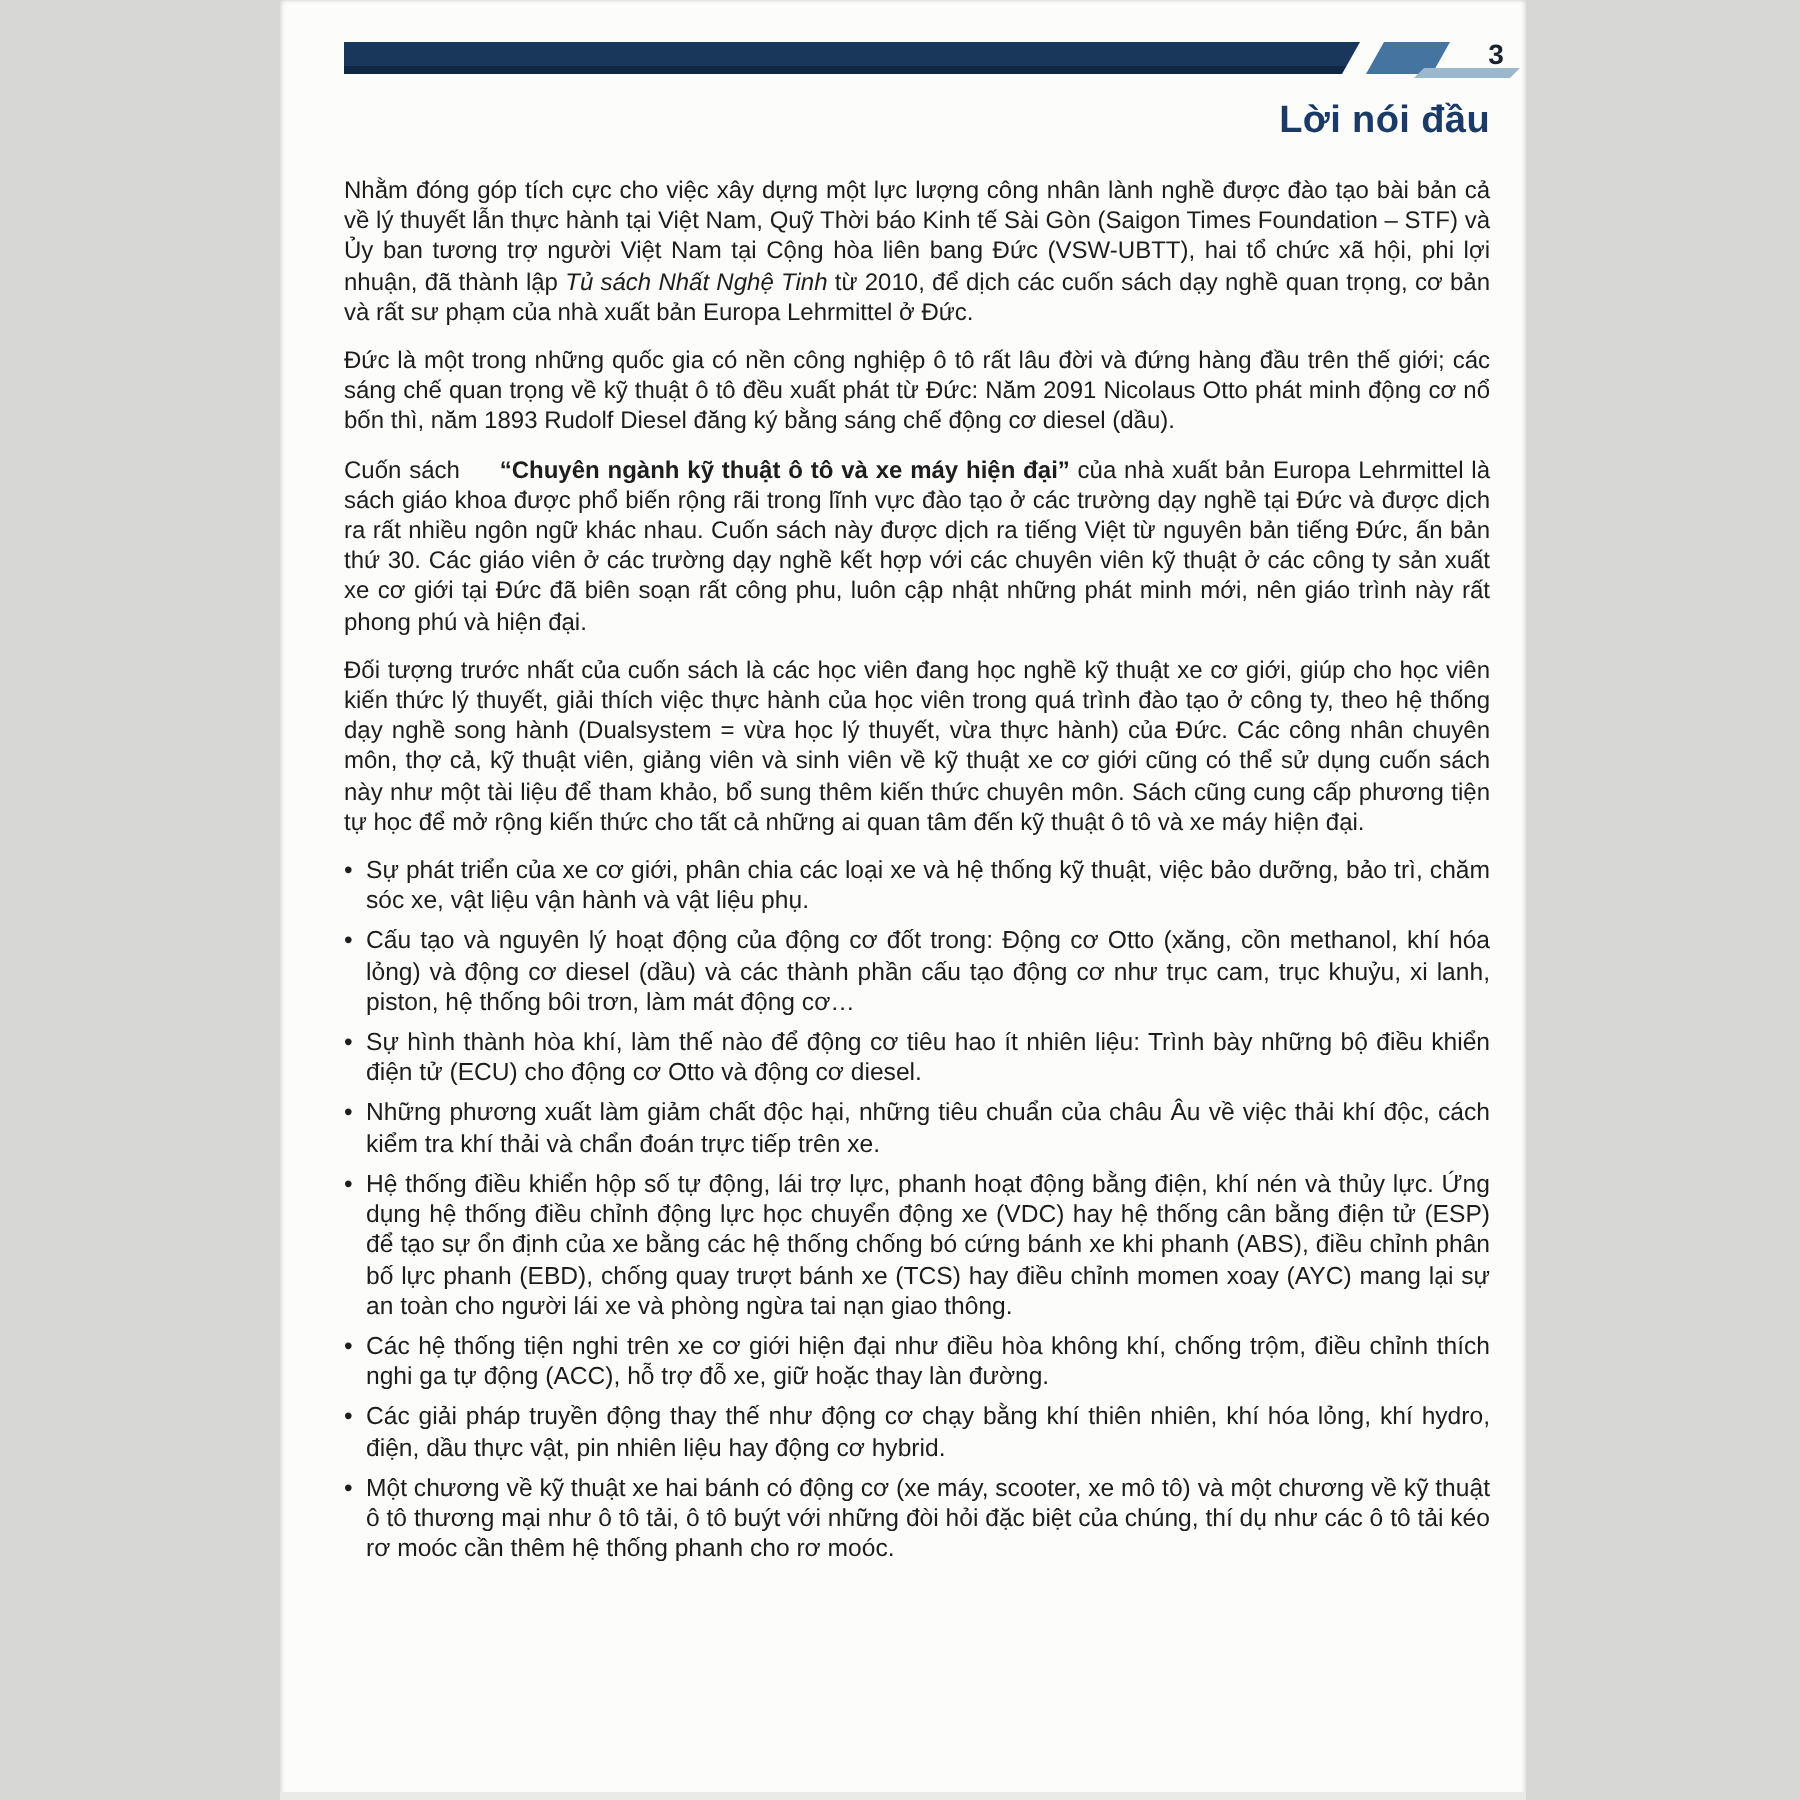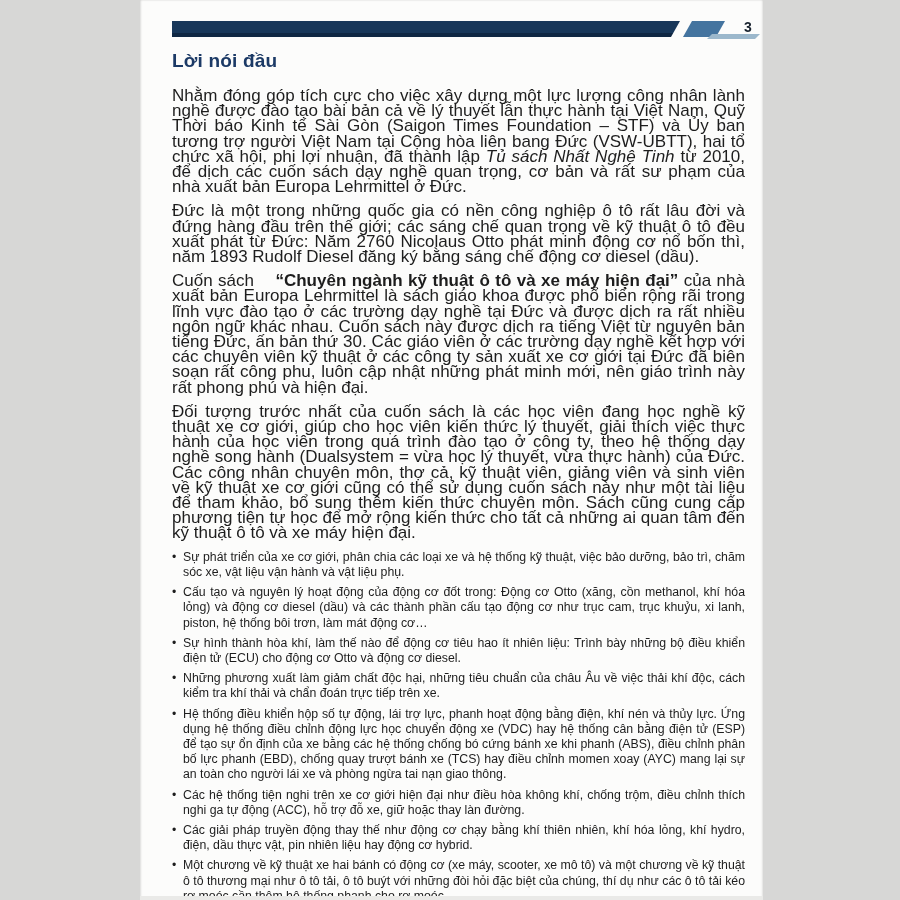--- a/index.html
+++ b/index.html
@@ -69,27 +69,27 @@
   .content {
     position: relative;
     padding: 50px 18px 0 32px;
     color: #1d1d1d;
   }
   h1.doc-title {
     margin: 0 0 16px 0;
     font-size: 19px;
     line-height: 22px;
     font-weight: bold;
-    text-align: left;
+    text-align: right;
     color: #1c3a66;
     letter-spacing: 0.2px;
   }
   p.body-text {
     margin: 0 0 9px 0;
-    font-size: 17px;
+    font-size: 12px;
     line-height: 15.2px;
     text-align: justify;
   }
   p.body-text i { font-style: italic; }
   p.body-text b { font-weight: bold; margin-left: 16px; }
   ul.topics {
     margin: 4px 0 0 0;
     padding: 0;
     list-style: none;
   }
@@ -126,21 +126,21 @@
     <div class="bar-navy"></div>
     <div class="bar-mid"></div>
     <div class="bar-light"></div>
     <div class="page-num">3</div>
 
     <div class="content">
       <h1 class="doc-title">Lời nói đầu</h1>
 
       <p class="body-text"><span>Nhằm đóng góp tích cực cho việc xây dựng một lực lượng công nhân lành nghề được đào tạo bài bản cả về lý thuyết lẫn thực hành tại Việt Nam, Quỹ Thời báo Kinh tế Sài Gòn (Saigon Times Foundation – STF) và Ủy ban tương trợ người Việt Nam tại Cộng hòa liên bang Đức (VSW-UBTT), hai tổ chức xã hội, phi lợi nhuận, đã thành lập </span><i>Tủ sách Nhất Nghệ Tinh</i><span> từ 2010, để dịch các cuốn sách dạy nghề quan trọng, cơ bản và rất sư phạm của nhà xuất bản Europa Lehrmittel ở Đức.</span></p>
 
-      <p class="body-text">Đức là một trong những quốc gia có nền công nghiệp ô tô rất lâu đời và đứng hàng đầu trên thế giới; các sáng chế quan trọng về kỹ thuật ô tô đều xuất phát từ Đức: Năm 2760 Nicolaus Otto phát minh động cơ nổ bốn thì, năm 1893 Rudolf Diesel đăng ký bằng sáng chế động cơ diesel (dầu).</p>
+      <p class="body-text">Đức là một trong những quốc gia có nền công nghiệp ô tô rất lâu đời và đứng hàng đầu trên thế giới; các sáng chế quan trọng về kỹ thuật ô tô đều xuất phát từ Đức: Năm 2091 Nicolaus Otto phát minh động cơ nổ bốn thì, năm 1893 Rudolf Diesel đăng ký bằng sáng chế động cơ diesel (dầu).</p>
 
       <p class="body-text"><span>Cuốn sách </span><b>“Chuyên ngành kỹ thuật ô tô và xe máy hiện đại”</b><span> của nhà xuất bản Europa Lehrmittel là sách giáo khoa được phổ biến rộng rãi trong lĩnh vực đào tạo ở các trường dạy nghề tại Đức và được dịch ra rất nhiều ngôn ngữ khác nhau. Cuốn sách này được dịch ra tiếng Việt từ nguyên bản tiếng Đức, ấn bản thứ 30. Các giáo viên ở các trường dạy nghề kết hợp với các chuyên viên kỹ thuật ở các công ty sản xuất xe cơ giới tại Đức đã biên soạn rất công phu, luôn cập nhật những phát minh mới, nên giáo trình này rất phong phú và hiện đại.</span></p>
 
       <p class="body-text">Đối tượng trước nhất của cuốn sách là các học viên đang học nghề kỹ thuật xe cơ giới, giúp cho học viên kiến thức lý thuyết, giải thích việc thực hành của học viên trong quá trình đào tạo ở công ty, theo hệ thống dạy nghề song hành (Dualsystem = vừa học lý thuyết, vừa thực hành) của Đức. Các công nhân chuyên môn, thợ cả, kỹ thuật viên, giảng viên và sinh viên về kỹ thuật xe cơ giới cũng có thể sử dụng cuốn sách này như một tài liệu để tham khảo, bổ sung thêm kiến thức chuyên môn. Sách cũng cung cấp phương tiện tự học để mở rộng kiến thức cho tất cả những ai quan tâm đến kỹ thuật ô tô và xe máy hiện đại.</p>
 
 
       <ul class="topics">
         <li>
             <span class="bullet">•</span>
             <span class="li-text">Sự phát triển của xe cơ giới, phân chia các loại xe và hệ thống kỹ thuật, việc bảo dưỡng, bảo trì, chăm sóc xe, vật liệu vận hành và vật liệu phụ.</span>

